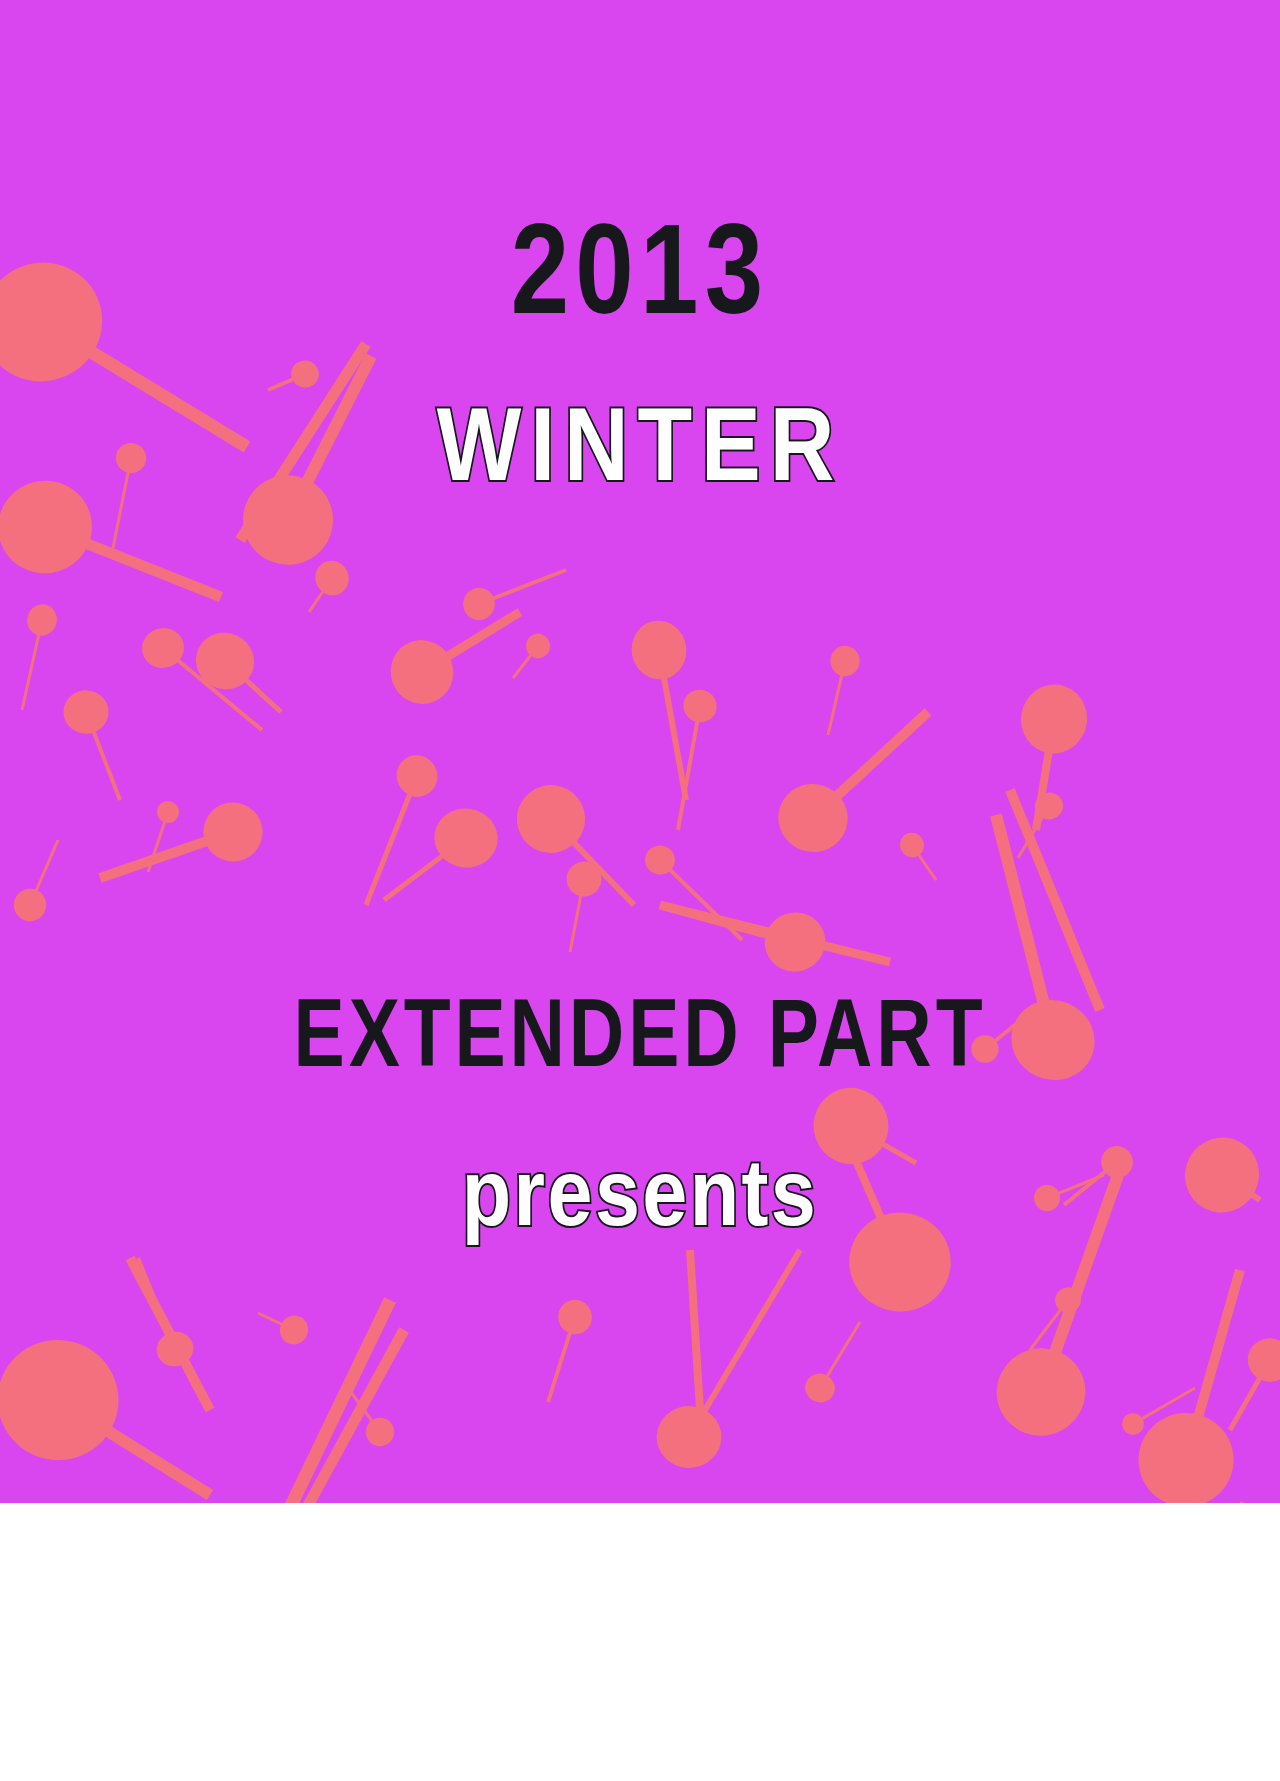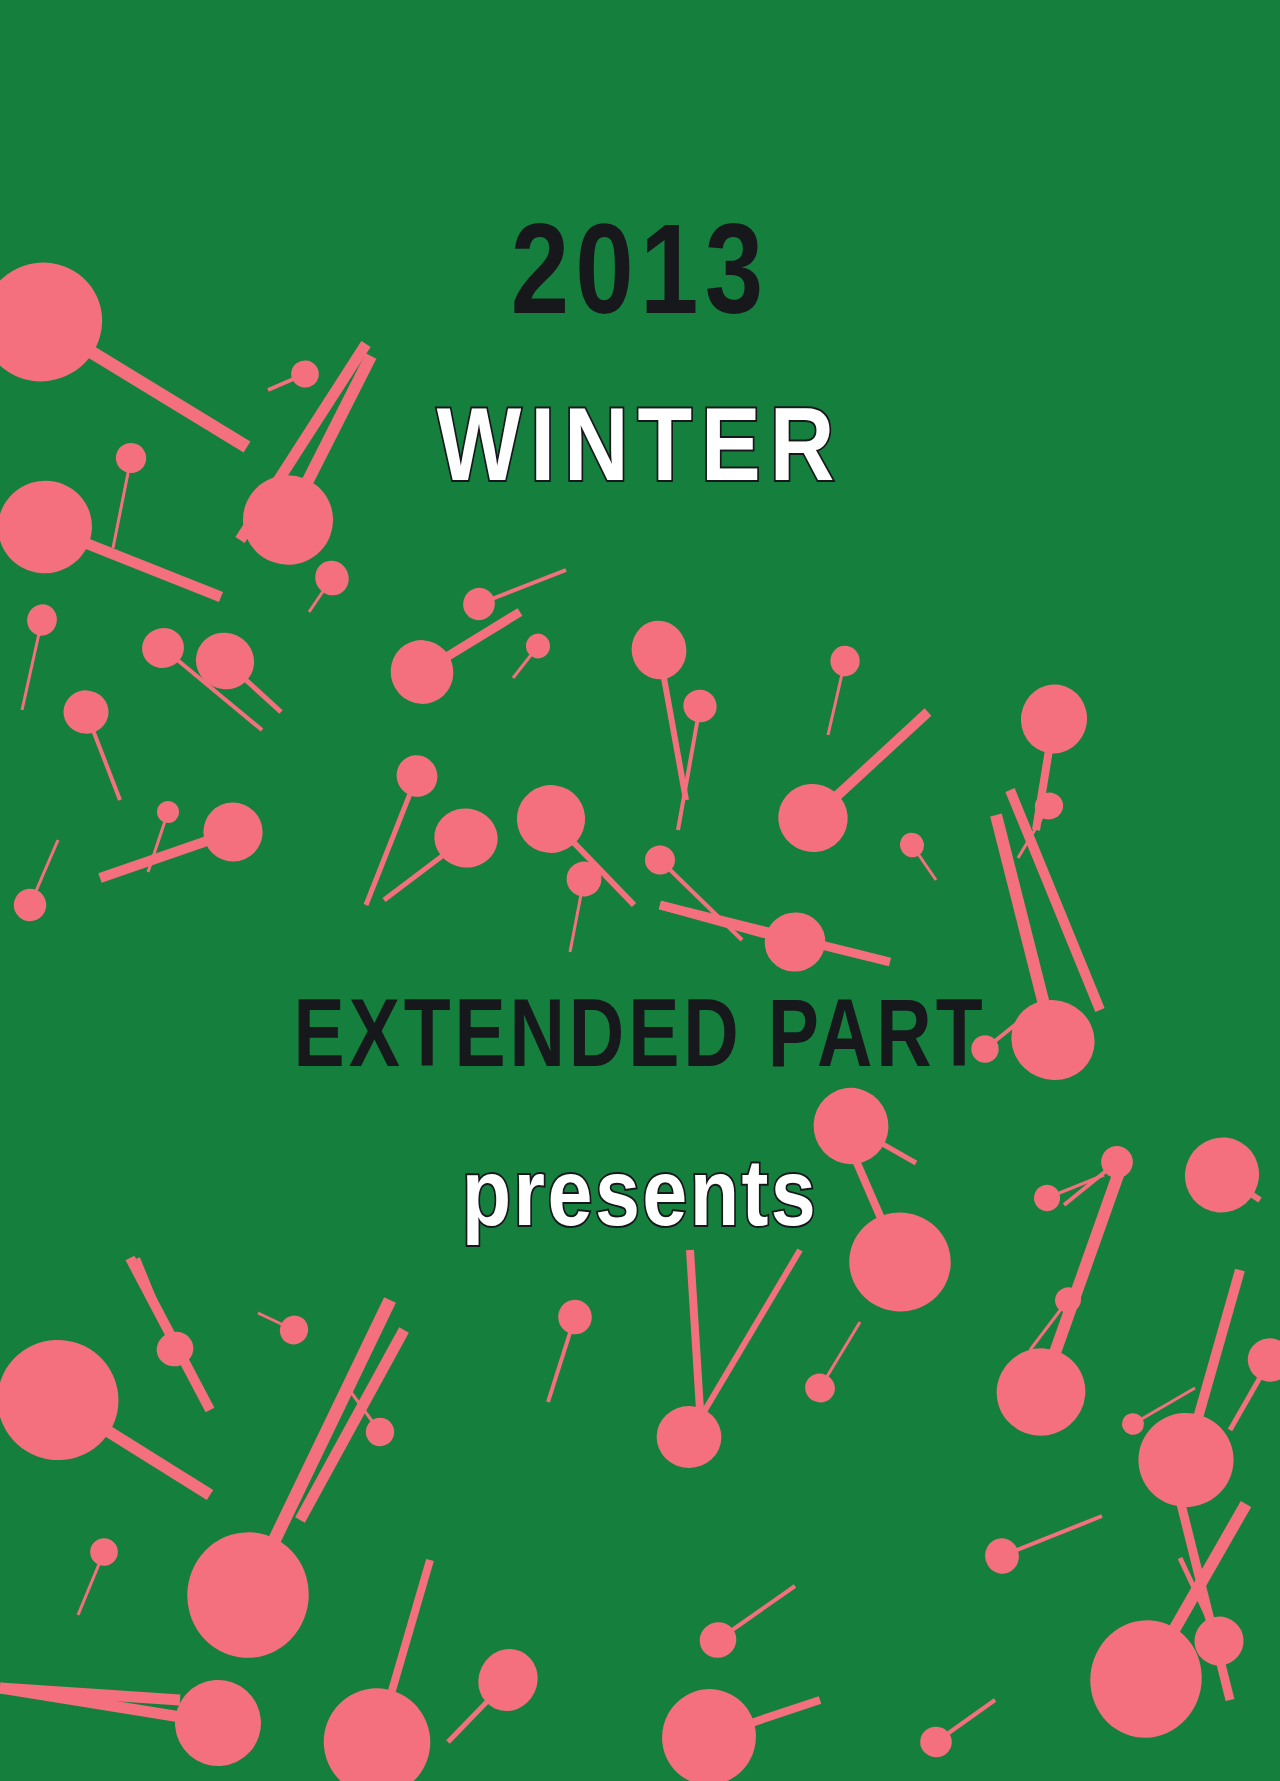--- a/index.html
+++ b/index.html
@@ -4,22 +4,22 @@
 <style>
   html,body{margin:0;padding:0;background:#fff;}
   body{
     width:1280px;height:1781px;
     font-family:"Liberation Sans", sans-serif;
     overflow:hidden;
     position:relative;
   }
   #poster{
     position:relative;
-    width:1280px;height:1781px;
-    background:#15803d;
+    width:1280px;height:1503px;
+    background:#d946ef;
     overflow:hidden;
   }
   #pattern-layer{
     position:absolute;inset:0;
     width:1280px;height:1781px;
   }
   #text-layer{
     position:absolute;inset:0;
     width:1280px;height:1781px;
     pointer-events:none;

